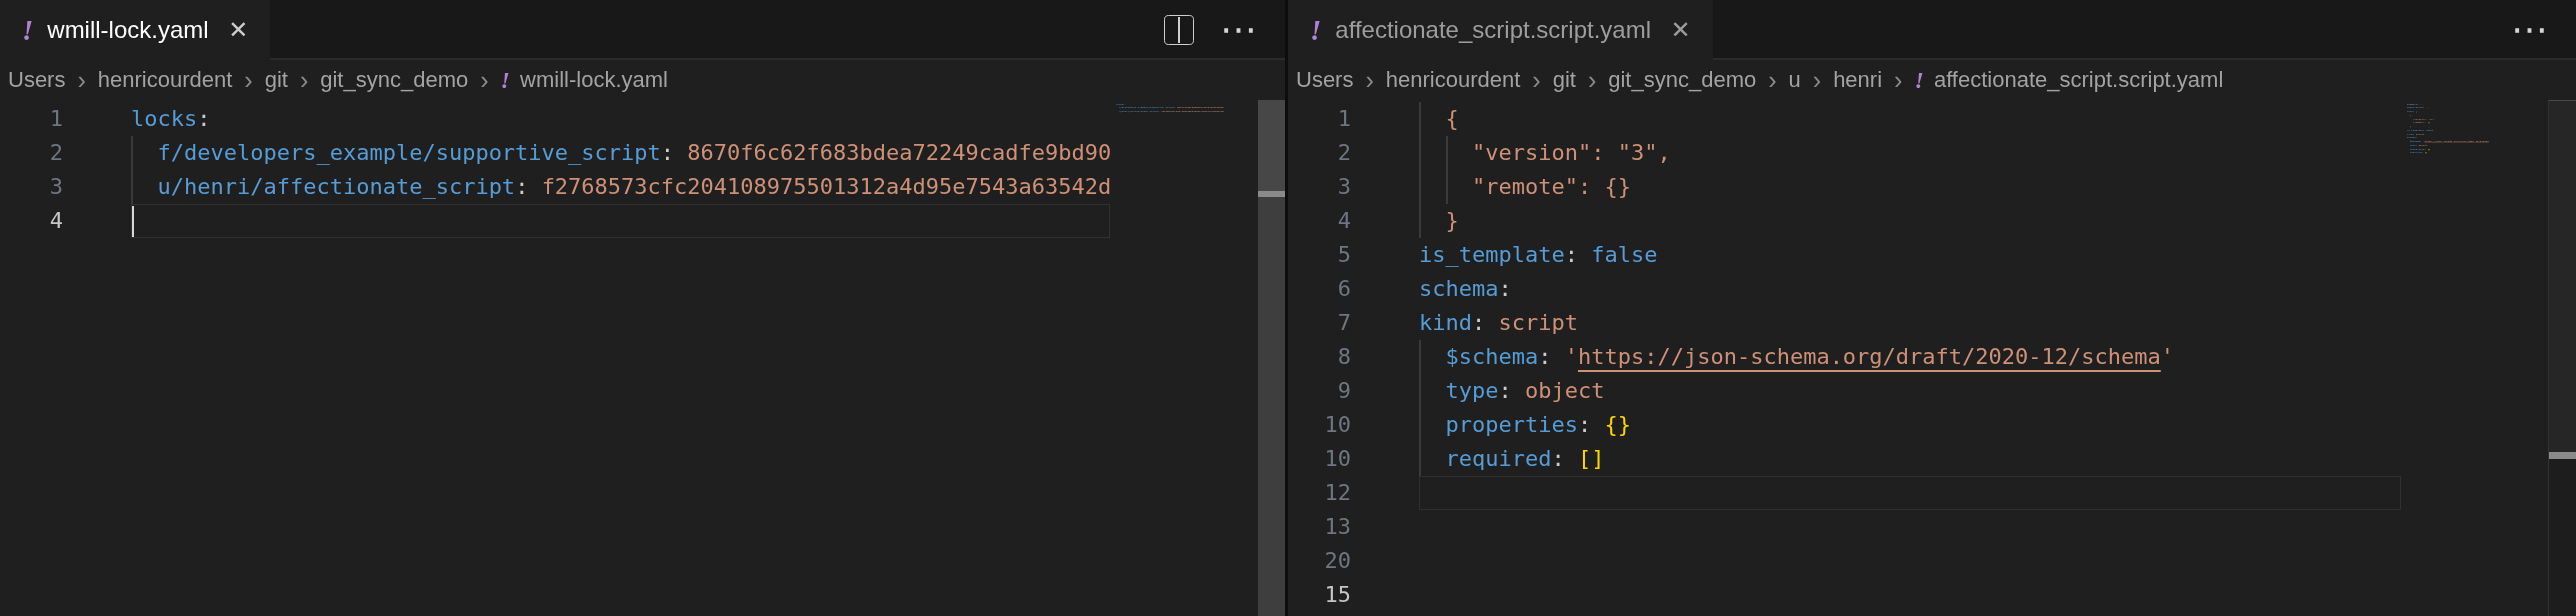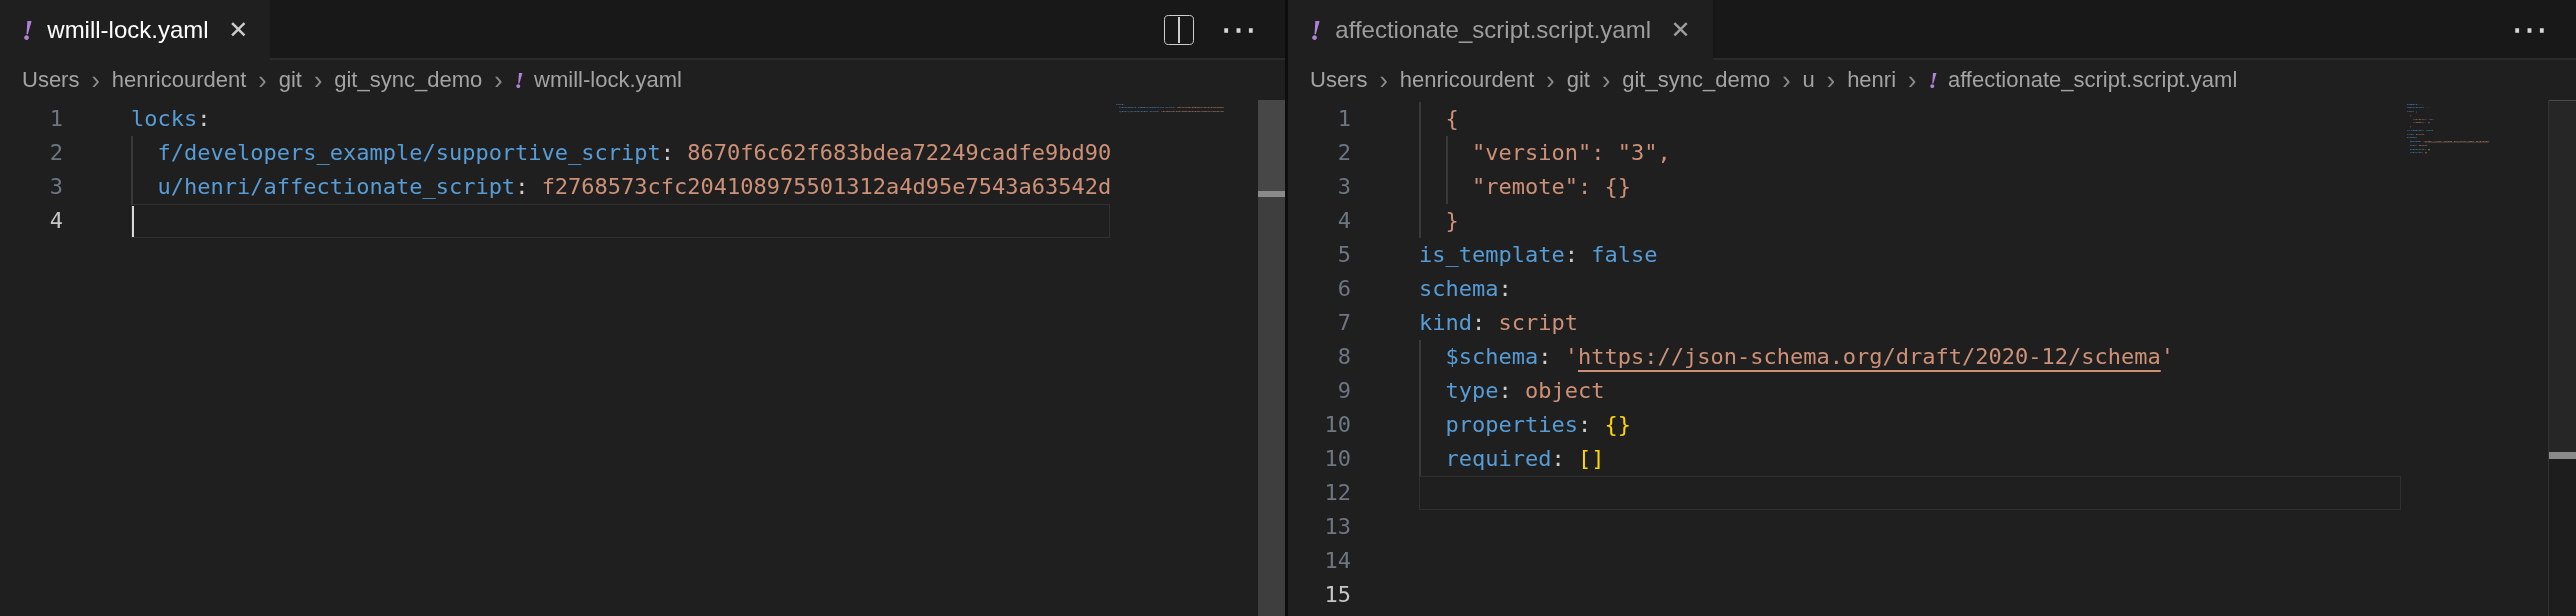--- a/index.html
+++ b/index.html
@@ -18,21 +18,21 @@
   #g-right .tab-label{color:var(--tab_inactive_fg);}
   .tab-close{font-size:24px;color:#cccccc;margin-left:5.6px;}
   #g-right .tab-close{color:var(--tab_inactive_fg);}
   .ficon{font-family:"Liberation Serif",serif;font-style:italic;font-weight:bold;color:var(--icon_purple);font-size:29px;line-height:1;}
   .tab-actions{margin-left:auto;display:flex;align-items:center;gap:26px;padding-right:26px;}
   .split-icon{position:relative;width:28px;height:28px;border:1.9px solid #cfcfcf;border-radius:4.6px;display:inline-block;}
   .split-icon::after{content:"";position:absolute;top:0.9px;bottom:0.9px;left:50%;width:1.9px;margin-left:-0.9px;background:#cfcfcf;}
   .more-icon{color:#d5d5d5;font-size:37px;letter-spacing:1.9px;line-height:28px;}
 
   
-  .breadcrumbs{height:40px;display:flex;align-items:center;padding-left:22px;font-size:22px;color:var(--breadcrumb_fg);white-space:nowrap;background:var(--editor_bg);}
+  .breadcrumbs{height:40px;display:flex;align-items:center;padding-left:8px;font-size:22px;color:var(--breadcrumb_fg);white-space:nowrap;background:var(--editor_bg);}
   .crumb{color:var(--breadcrumb_fg);cursor:pointer;}
   .crumb-sep{margin:0 12px;color:#8a8a8a;font-size:25px;}
   .crumb-file{display:flex;align-items:center;gap:10.2px;cursor:pointer;}
   .mini-ficon{font-size:24px;}
 
   
   .editor{position:absolute;top:100px;left:0;right:0;bottom:0;background:var(--editor_bg);}
   .gutter{position:absolute;left:0;top:1.9px;width:119px;}
   .ln{height:34px;line-height:34px;text-align:right;padding-right:56px;color:var(--linenum);font-family:"DejaVu Sans Mono",monospace;font-size:22px;}
   .ln.cur{color:var(--linenum_active);}
@@ -156,21 +156,21 @@
           <div class="ln">4</div>
           <div class="ln">5</div>
           <div class="ln">6</div>
           <div class="ln">7</div>
           <div class="ln">8</div>
           <div class="ln">9</div>
           <div class="ln">10</div>
           <div class="ln">10</div>
           <div class="ln">12</div>
           <div class="ln">13</div>
-          <div class="ln">14</div>
+          <div class="ln">20</div>
           <div class="ln cur">15</div>
         </div>
       <div class="codearea">
           <div class="cl"><i class="ig" style="left: 0px;"></i><span class="toks"><span class="tk c-pln">  </span><span class="tk c-str">{</span></span></div>
           <div class="cl"><i class="ig" style="left: 0px;"></i><i class="ig" style="left: 27px;"></i><span class="toks"><span class="tk c-pln">    </span><span class="tk c-str">"version": "3",</span></span></div>
           <div class="cl"><i class="ig" style="left: 0px;"></i><i class="ig" style="left: 27px;"></i><span class="toks"><span class="tk c-pln">    </span><span class="tk c-str">"remote": {}</span></span></div>
           <div class="cl"><i class="ig" style="left: 0px;"></i><span class="toks"><span class="tk c-pln">  </span><span class="tk c-str">}</span></span></div>
           <div class="cl"><span class="toks"><span class="tk c-key">is_template</span><span class="tk c-pun">:</span><span class="tk c-pln"> </span><span class="tk c-key">false</span></span></div>
           <div class="cl"><span class="toks"><span class="tk c-key">schema</span><span class="tk c-pun">:</span></span></div>
           <div class="cl"><span class="toks"><span class="tk c-key">kind</span><span class="tk c-pun">:</span><span class="tk c-pln"> </span><span class="tk c-str">script</span></span></div>

